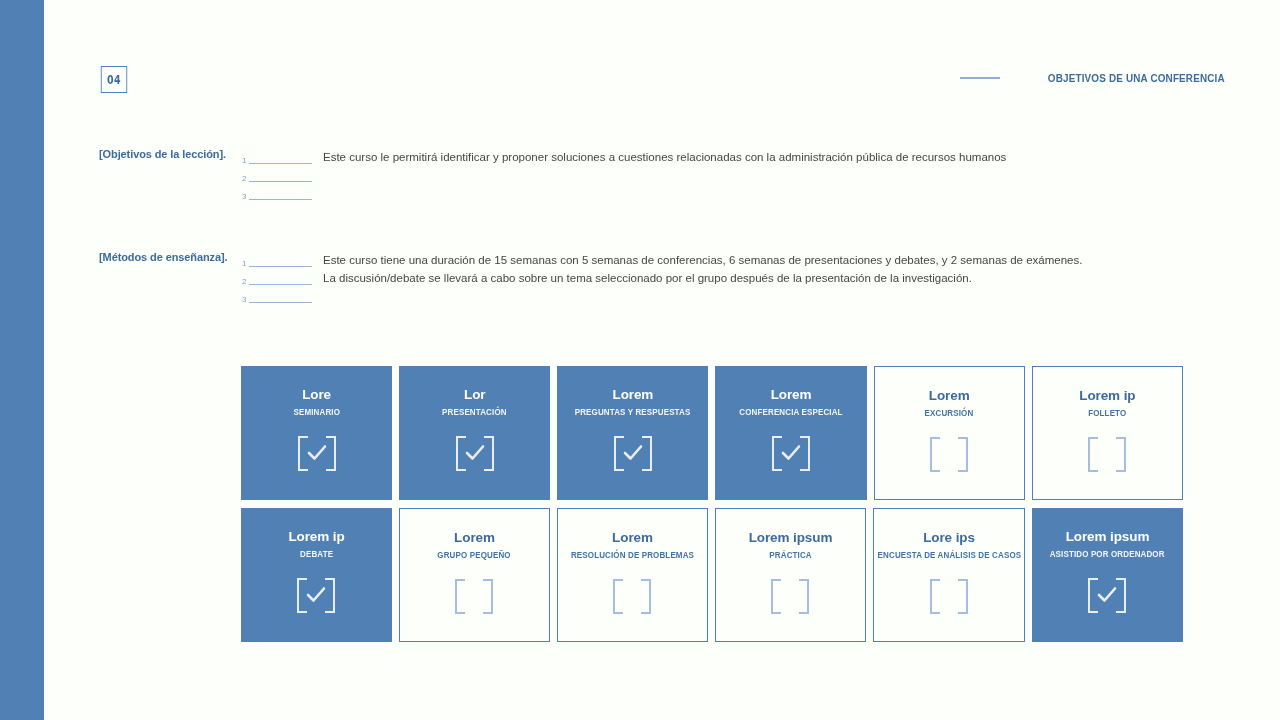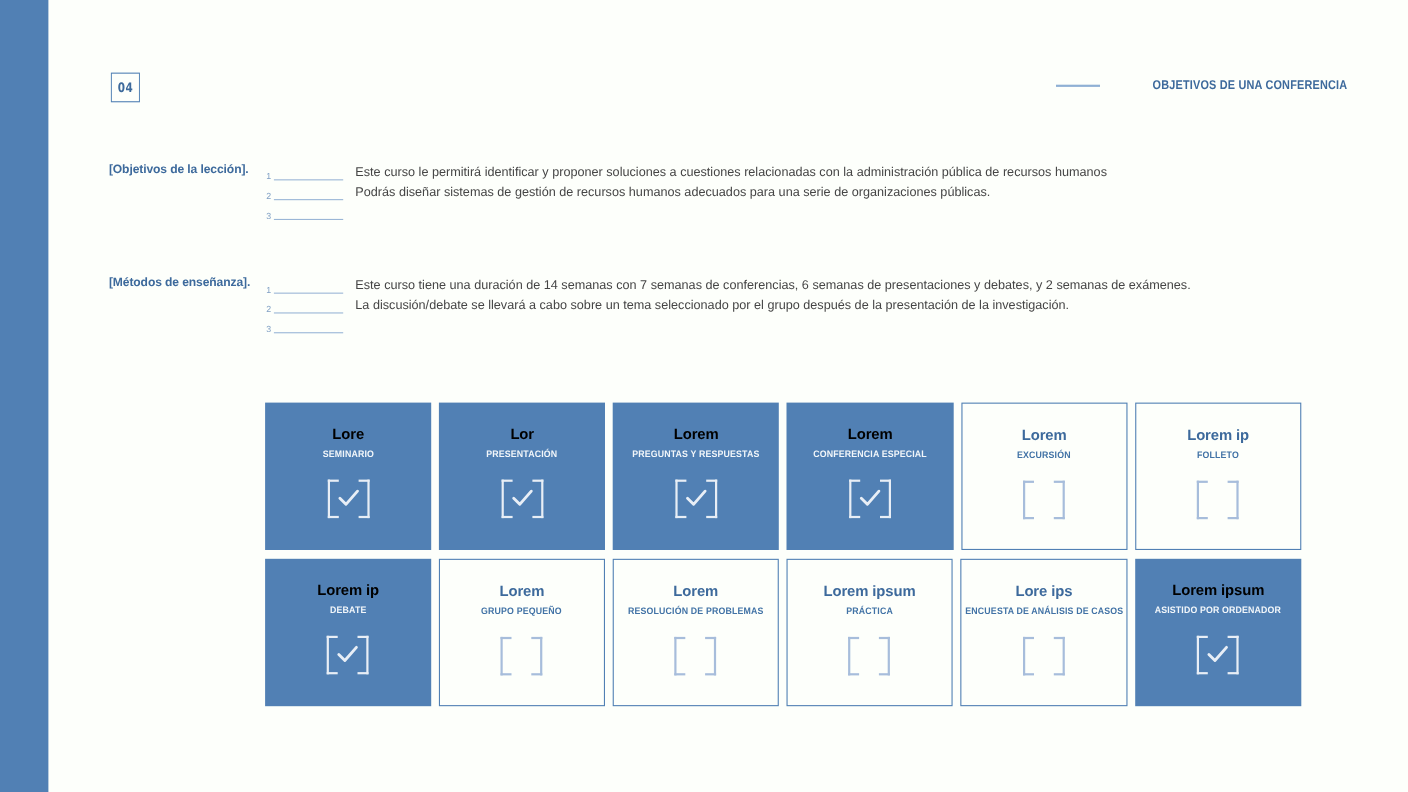--- a/index.html
+++ b/index.html
@@ -158,21 +158,21 @@
     white-space: nowrap;
   }
   .card-sub {
     margin-top: 4px;
     font-size: 8.5px;
     font-weight: bold;
     letter-spacing: .15px;
     white-space: nowrap;
     transform: scaleX(.94);
   }
-  .card--filled .card-title { color: #000000; }
+  .card--filled .card-title { color: #ffffff; }
   .card--filled .card-sub   { color: #f2f6fa; }
   .card--outline .card-title { color: #3d6a9c; }
   .card--outline .card-sub   { color: #4273a6; }
 
   .card-icon {
     margin-top: 19px;
     width: 38px;
     height: 35px;
     position: relative;
   }
@@ -221,42 +221,41 @@
         <span class="n">2</span>
         <span class="ln"></span>
       </div>
       <div class="num-row">
         <span class="n">3</span>
         <span class="ln"></span>
       </div>
     </div>
     <div class="block-lines">
       <p>Este curso le permitirá identificar y proponer soluciones a cuestiones relacionadas con la administración pública de recursos humanos</p>
-      <p>Podrás diseñar sistemas de gestión de recursos humanos adecuados para una serie de organizaciones públicas.</p>
     </div>
   </div>
 
   <div class="block block--methods">
     <div class="block-label">[Métodos de enseñanza].</div>
     <div class="block-numbers">
       <div class="num-row">
         <span class="n">1</span>
         <span class="ln"></span>
       </div>
       <div class="num-row">
         <span class="n">2</span>
         <span class="ln"></span>
       </div>
       <div class="num-row">
         <span class="n">3</span>
         <span class="ln"></span>
       </div>
     </div>
     <div class="block-lines">
-      <p>Este curso tiene una duración de 14 semanas con 7 semanas de conferencias, 6 semanas de presentaciones y debates, y 2 semanas de exámenes.</p>
+      <p>Este curso tiene una duración de 15 semanas con 5 semanas de conferencias, 6 semanas de presentaciones y debates, y 2 semanas de exámenes.</p>
       <p>La discusión/debate se llevará a cabo sobre un tema seleccionado por el grupo después de la presentación de la investigación.</p>
     </div>
   </div>
 
   <div class="grid">
     <div class="grid-row" id="row1">
         <div class="card card--filled">
           <div class="card-title">Lore</div>
           <div class="card-sub">SEMINARIO</div>
           <div class="card-icon">

